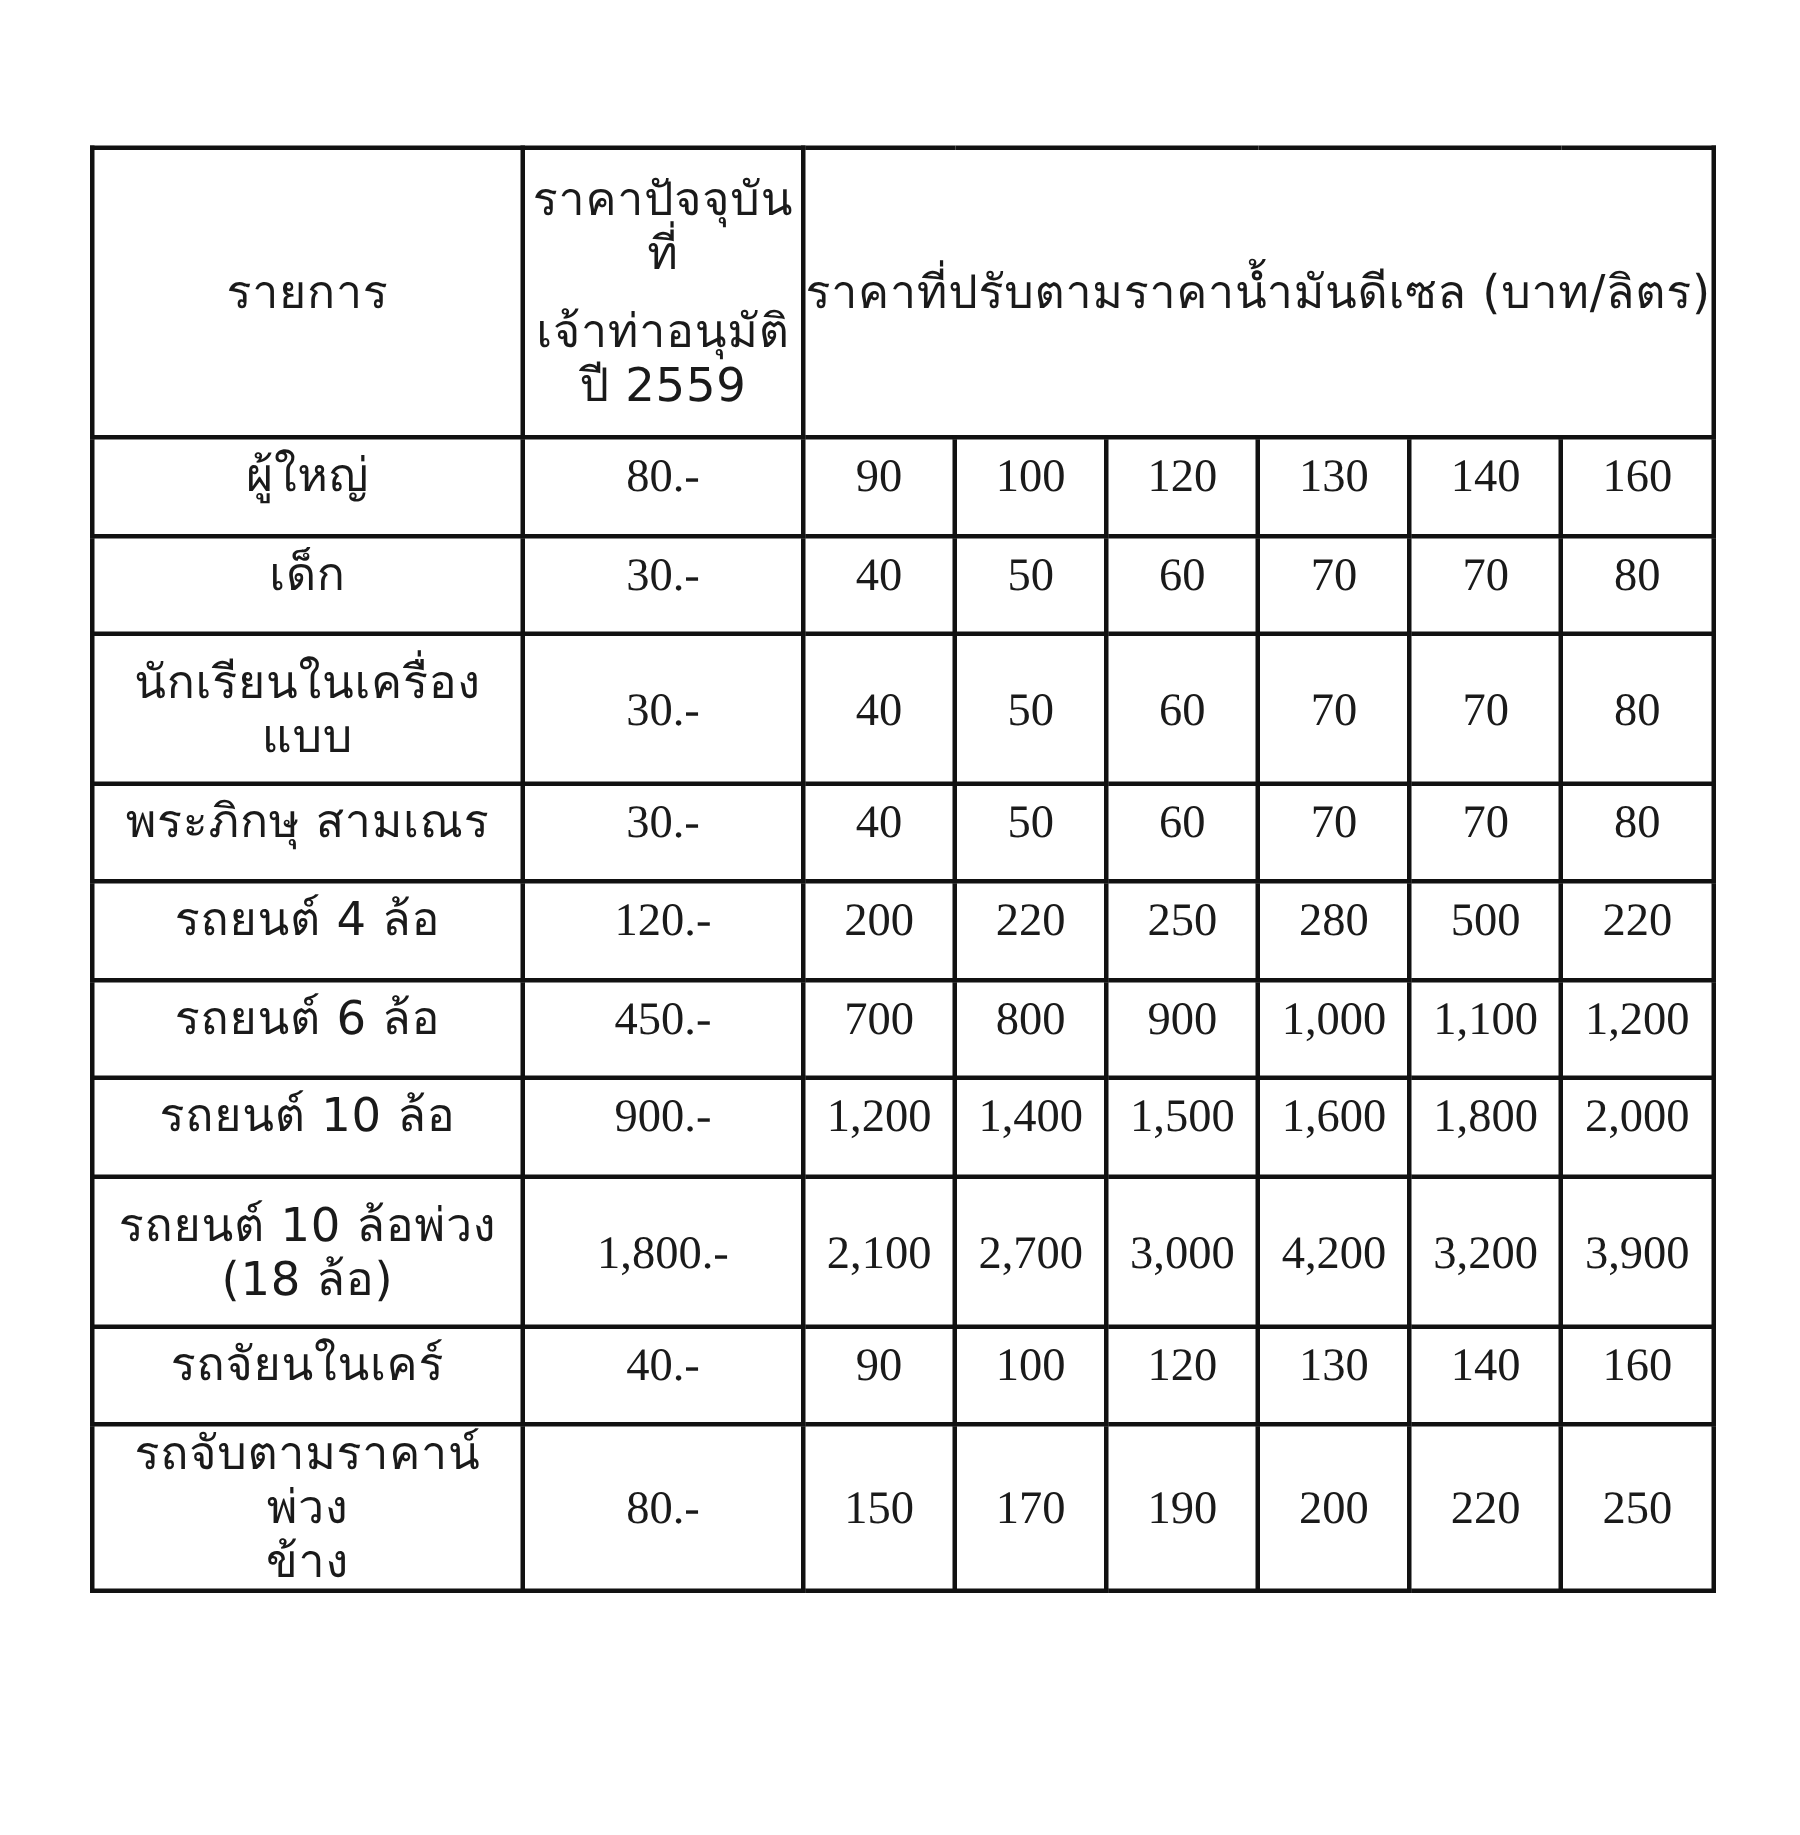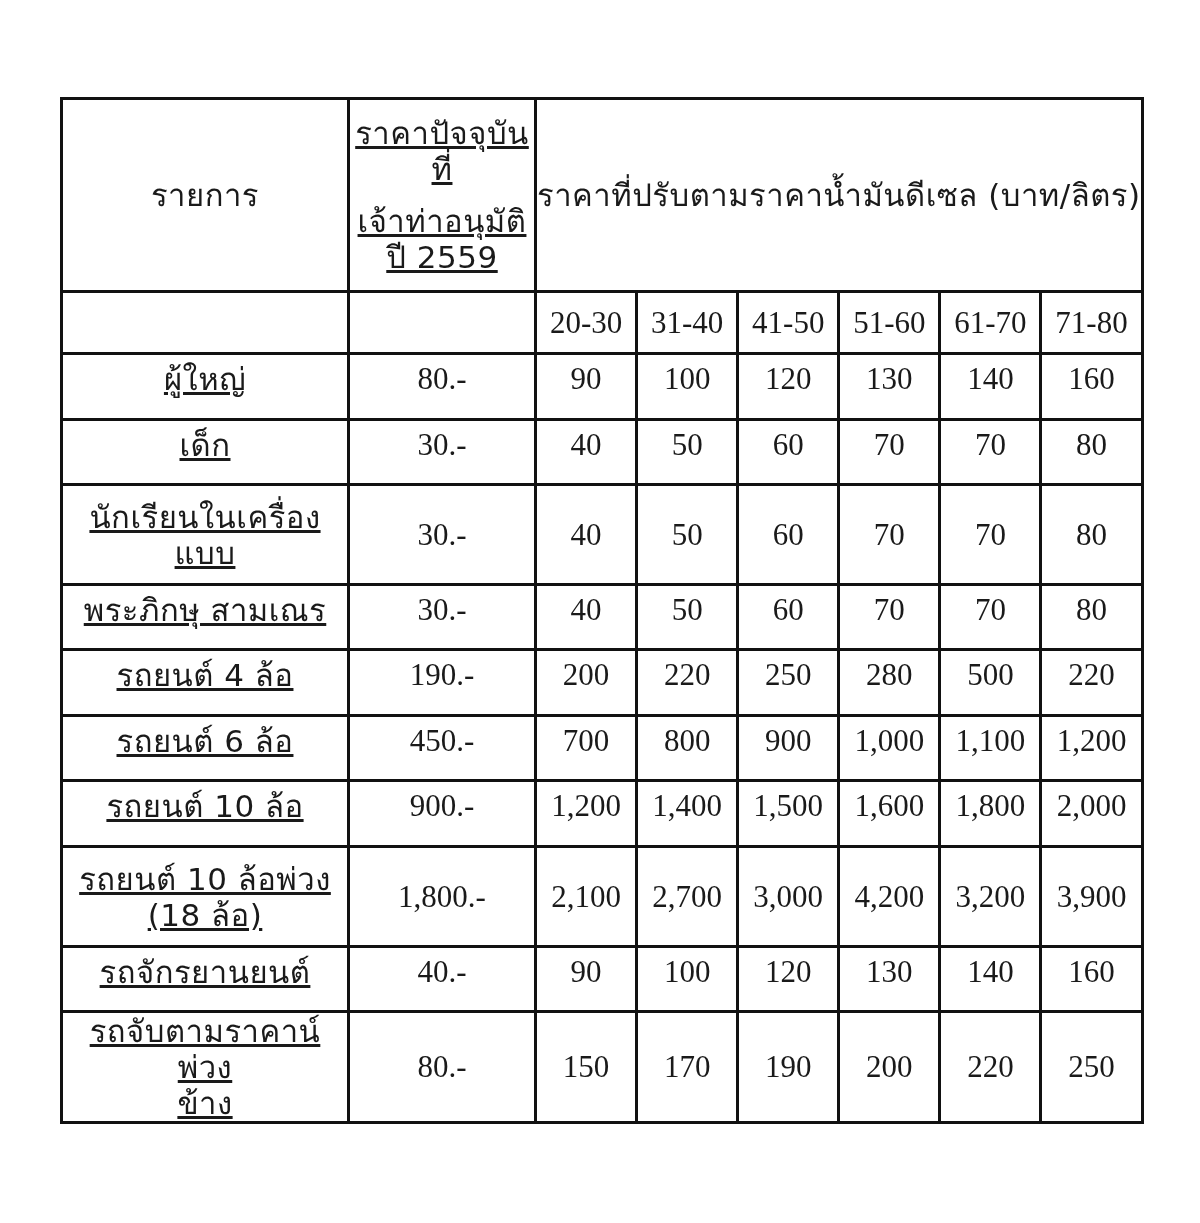--- a/index.html
+++ b/index.html
@@ -22,21 +22,21 @@
       line-height: 36px;
       box-sizing: border-box;
     }
     .thai { font-family: "DejaVu Sans", "Liberation Sans", sans-serif; font-size: 28px; letter-spacing: 0.5px; }
     .top-align { vertical-align: top !important; padding-top: 6px !important; }
     .item-cell { padding: 0 6px; }
     .col-item { width: 287px; }
     .col-cur { width: 187px; }
     .col-r { width: 97px; }
     .hdr-main { white-space: nowrap; font-size: 27px; }
-    .stack div { line-height: 36px; text-decoration: underline; }
+    .stack div { line-height: 36px; }
   </style>
 </head>
 <body>
 
 <table class="tbl">
   <colgroup>
     <col class="col-item">
       <col class="col-cur">
     <col class="col-r">
       <col class="col-r">
@@ -48,30 +48,20 @@
   <tbody id="tbody">
     <tr style="height:193px">
       <td class="thai">รายการ</td>
       <td class="thai stack">
         <div>ราคาปัจจุบัน</div>
         <div>ที่</div>
         <div style="margin-top:16px">เจ้าท่าอนุมัติ</div>
         <div>ปี 2559</div>
       </td>
       <td colspan="6" class="thai hdr-main">ราคาที่ปรับตามราคาน้ำมันดีเซล (บาท/ลิตร)</td>
-    </tr>
-    <tr style="height:62px">
-      <td></td>
-      <td></td>
-      <td>20-30</td>
-      <td>31-40</td>
-      <td>41-50</td>
-      <td>51-60</td>
-      <td>61-70</td>
-      <td>71-80</td>
     </tr>
   <tr style="height: 66px;">
         <td class="thai item-cell stack top-align">
           <div>ผู้ใหญ่</div>
         </td>
         <td class="top-align">80.-</td>
         <td class="top-align">90</td>
         <td class="top-align">100</td>
         <td class="top-align">120</td>
         <td class="top-align">130</td>
@@ -112,21 +102,21 @@
         <td class="top-align">50</td>
         <td class="top-align">60</td>
         <td class="top-align">70</td>
         <td class="top-align">70</td>
         <td class="top-align">80</td>
       </tr>
       <tr style="height: 66px;">
         <td class="thai item-cell stack top-align">
           <div>รถยนต์ 4 ล้อ</div>
         </td>
-        <td class="top-align">190.-</td>
+        <td class="top-align">120.-</td>
         <td class="top-align">200</td>
         <td class="top-align">220</td>
         <td class="top-align">250</td>
         <td class="top-align">280</td>
         <td class="top-align">500</td>
         <td class="top-align">220</td>
       </tr>
       <tr style="height: 65px;">
         <td class="thai item-cell stack top-align">
           <div>รถยนต์ 6 ล้อ</div>
@@ -159,21 +149,21 @@
         <td>1,800.-</td>
         <td>2,100</td>
         <td>2,700</td>
         <td>3,000</td>
         <td>4,200</td>
         <td>3,200</td>
         <td>3,900</td>
       </tr>
       <tr style="height: 65px;">
         <td class="thai item-cell stack top-align">
-          <div>รถจักรยานยนต์</div>
+          <div>รถจัยนในเคร์</div>
         </td>
         <td class="top-align">40.-</td>
         <td class="top-align">90</td>
         <td class="top-align">100</td>
         <td class="top-align">120</td>
         <td class="top-align">130</td>
         <td class="top-align">140</td>
         <td class="top-align">160</td>
       </tr>
       <tr style="height: 100px;">

